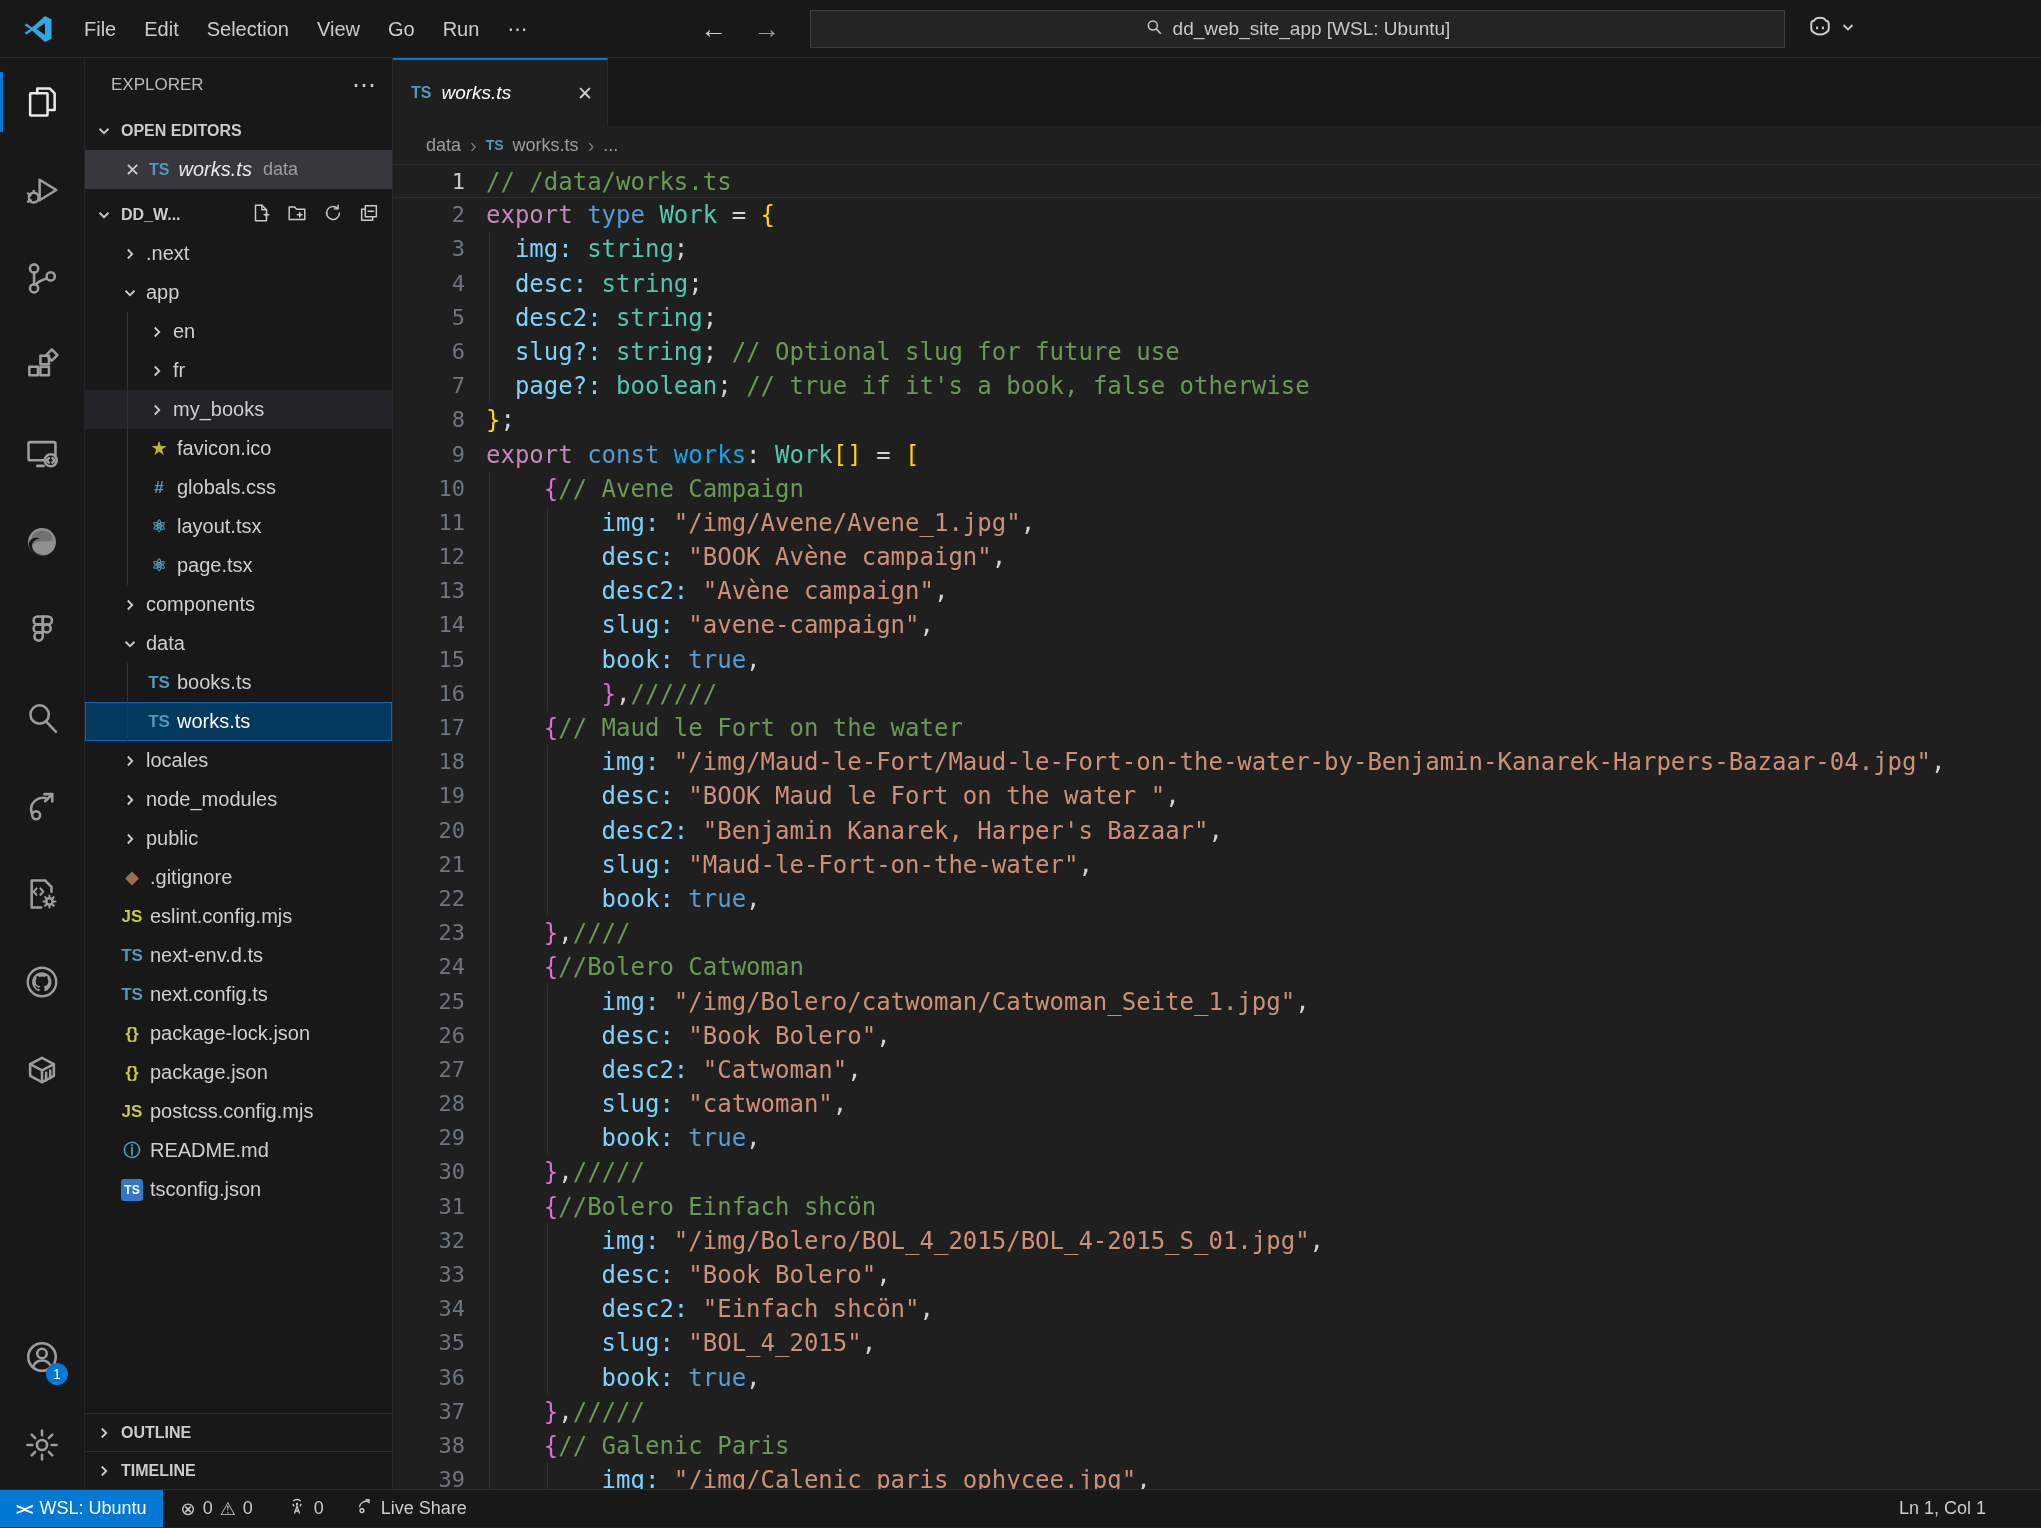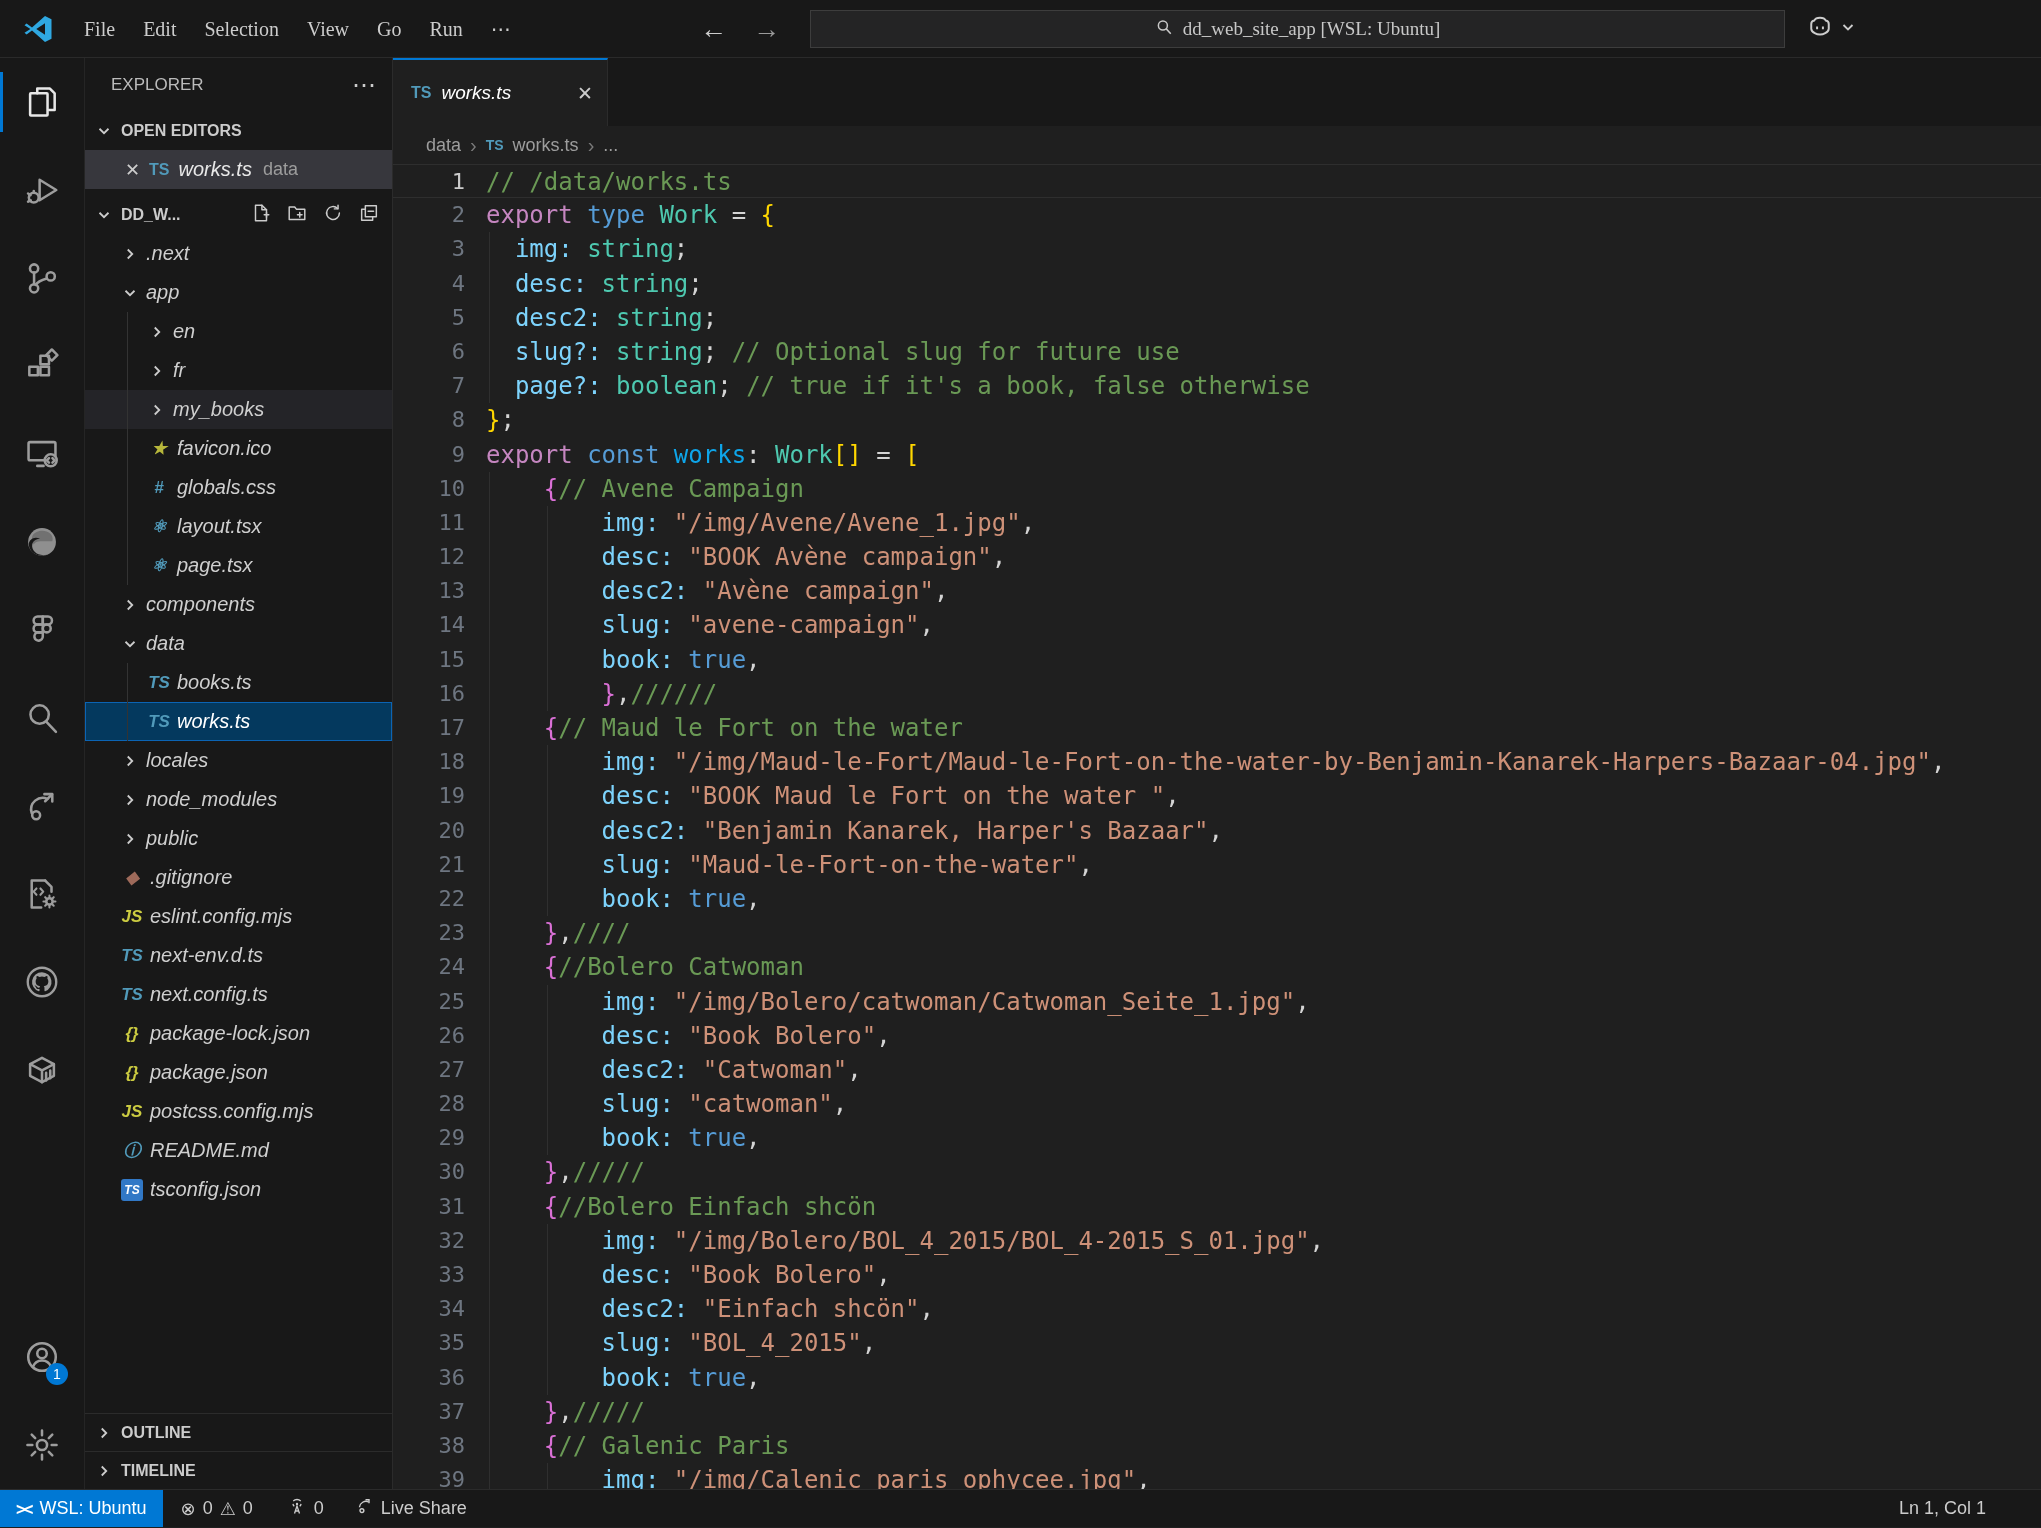--- a/index.html
+++ b/index.html
@@ -1,21 +1,21 @@
 <!DOCTYPE html>
 <html><head>
 <meta charset="utf-8">
 <style>
   * { margin:0; padding:0; box-sizing:border-box; }
   html,body { width:2041px; height:1528px; overflow:hidden; background:#1f1f1f;
     font-family:"Liberation Sans", sans-serif; -webkit-font-smoothing:antialiased; }
 
   
   .titlebar { position:relative; height:58px; background:#181818; border-bottom:1px solid #2a2a2a;
-    display:flex; align-items:center; color:#cccccc;font-family:Liberation Serif, serif; }
+    display:flex; align-items:center; color:#cccccc; }
   .logo { margin:0 16px 0 22px; display:flex; }
   .menubar { display:flex; height:100%; align-items:center; }
   .menu-item { padding:0 14px; font-size:20px; color:#cccccc; cursor:default; line-height:58px; }
   .nav-arrows { position:absolute; left:700px; top:0; height:58px; display:flex; align-items:center; gap:26px;
     font-size:27px; color:#cccccc; }
   .nav-arrows .fwd { color:#9a9a9a; }
   .cmd-center { position:absolute; left:810px; top:10px; width:975px; height:38px; background:#242425;
     border:1px solid #3d3d3d; border-radius:0; display:flex; align-items:center; justify-content:center;
     gap:10px; font-size:19px; color:#c8c8c8; }
   .copilot { position:absolute; left:1806px; top:13px; display:flex; align-items:center; gap:6px; color:#cccccc; }
@@ -45,21 +45,21 @@
   .chev svg { width:18px; height:18px; }
   .chev.open svg { transform:rotate(90deg); }
   .oe-item { height:39px; display:flex; align-items:center; gap:9px; padding-left:40px; background:#37373d; font-size:20px; }
   .oe-item .close-x { font-size:18px; color:#cccccc; }
   .oe-item .fname { font-style:italic; color:#e8e8e8; }
   .oe-item .fdesc { color:#9d9d9d; font-size:18px; margin-left:2px; }
   .proj-header { margin-top:7px; }
   .proj-actions { margin-left:auto; display:flex; gap:14px; padding-right:12px; color:#cccccc; }
   .proj-actions svg { width:22px; height:22px; }
   .tree { position:relative; }
-  .tree-row { position:relative; height:39px; display:flex; align-items:center; font-size:20px; color:#cfcfcf; cursor:default;font-style:italic; }
+  .tree-row { position:relative; height:39px; display:flex; align-items:center; font-size:20px; color:#cfcfcf; cursor:default; }
   .tree-row.hov { background:#242428; }
   .tree-row.sel { background:#04395e; outline:1px solid #0b64b4; outline-offset:-1px; color:#ffffff; }
   .tree-row .ficon { width:26px; flex:0 0 26px; text-align:center; font-size:17px; font-weight:bold; margin-right:5px; }
   .tree-row .ficon.boxed { flex:0 0 22px; width:22px; height:22px; margin:0 7px 0 2px; border-radius:3px; background:#3178c6;
     color:#fff; font-size:12px; display:inline-flex; align-items:center; justify-content:center; }
   .tguide { position:absolute; left:42px; top:0; bottom:0; width:1px; background:#333333; }
   .sb-bottom { margin-top:auto; }
   .sb-panel { height:38px; border-top:1px solid #2b2b2b; display:flex; align-items:center; gap:6px; padding-left:8px;
     font-size:16px; font-weight:bold; color:#cccccc; }
 

